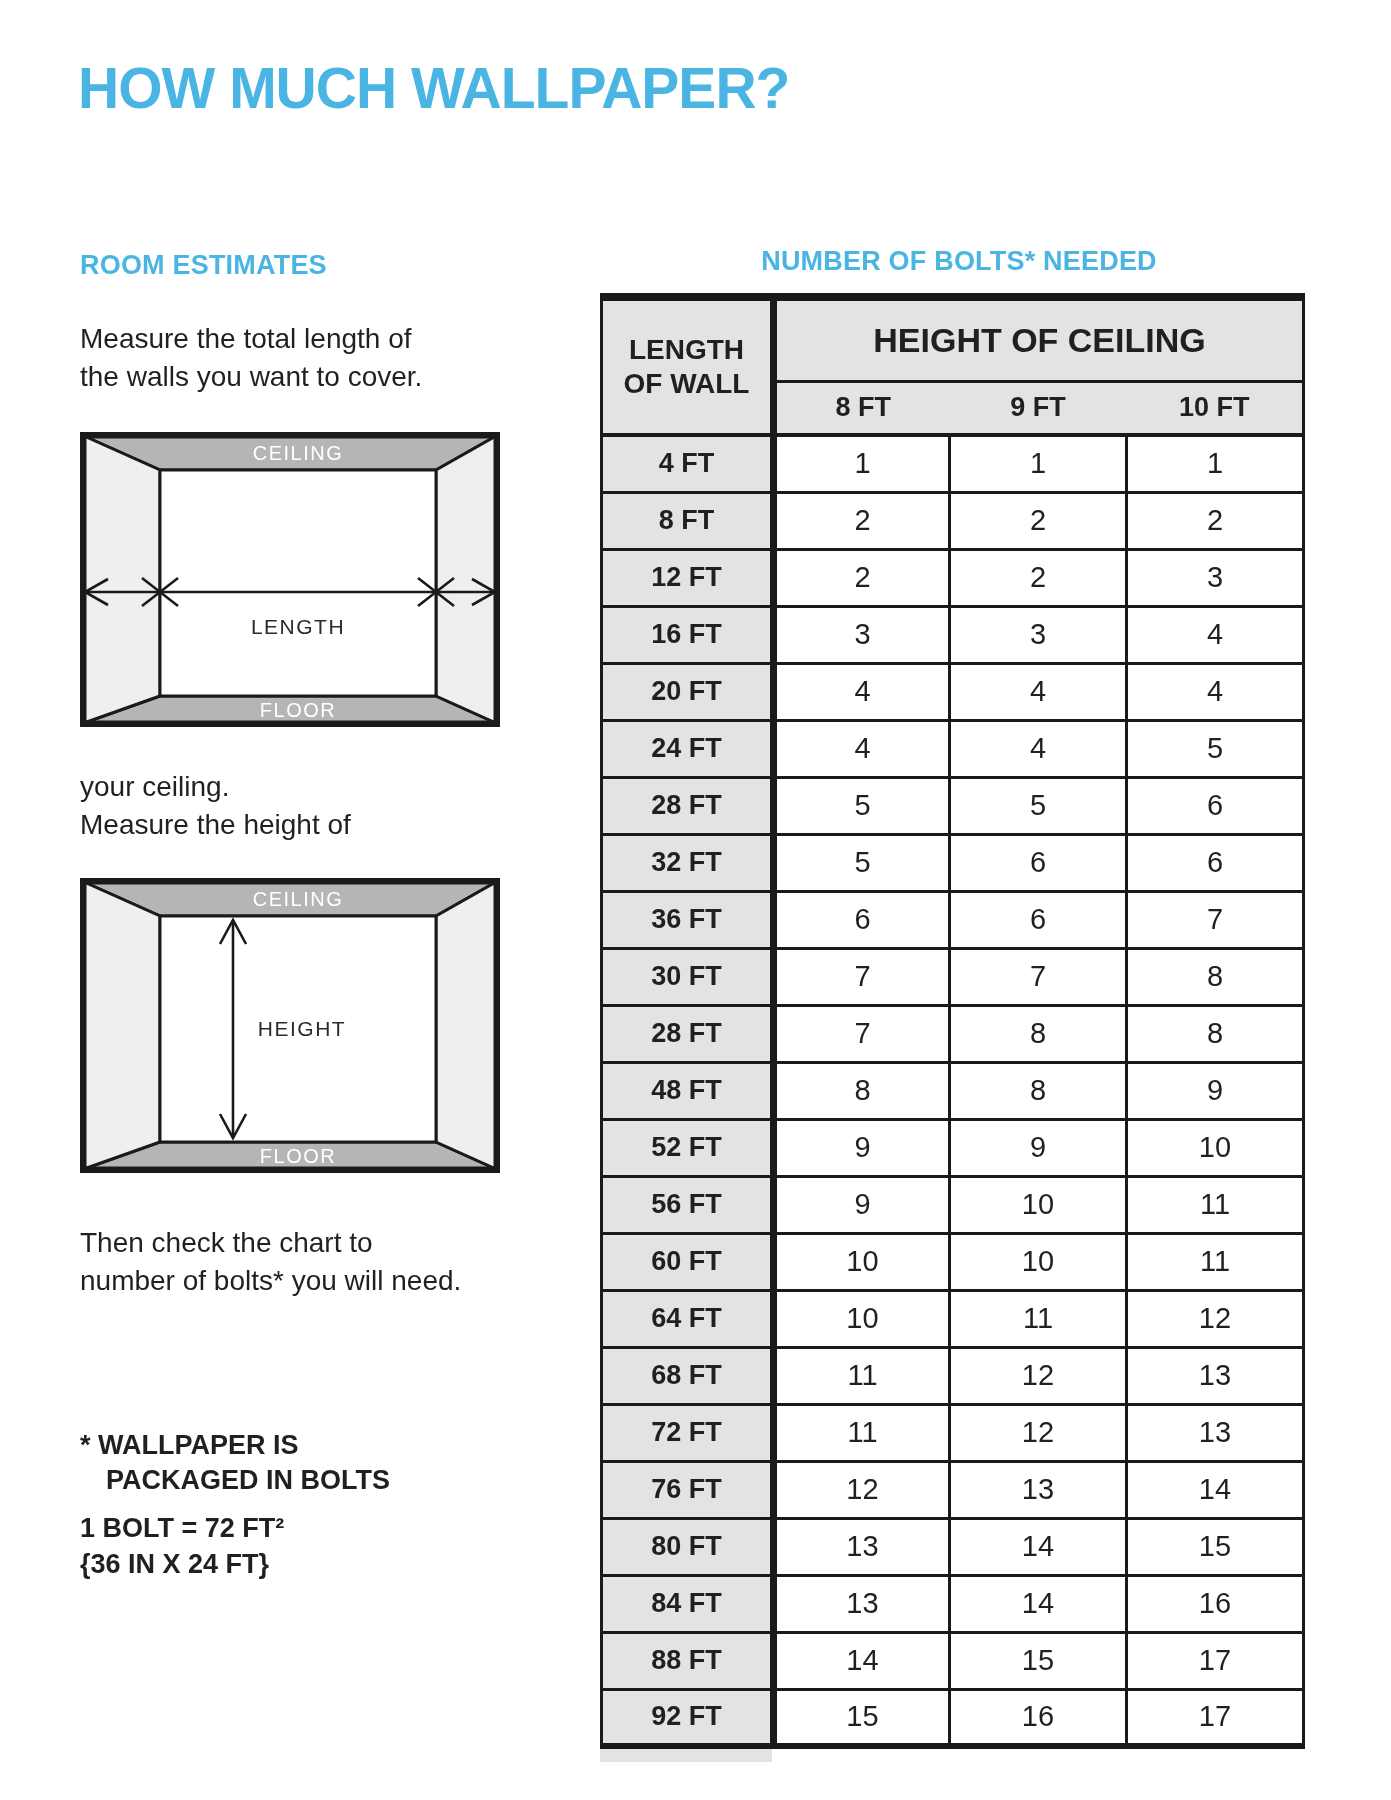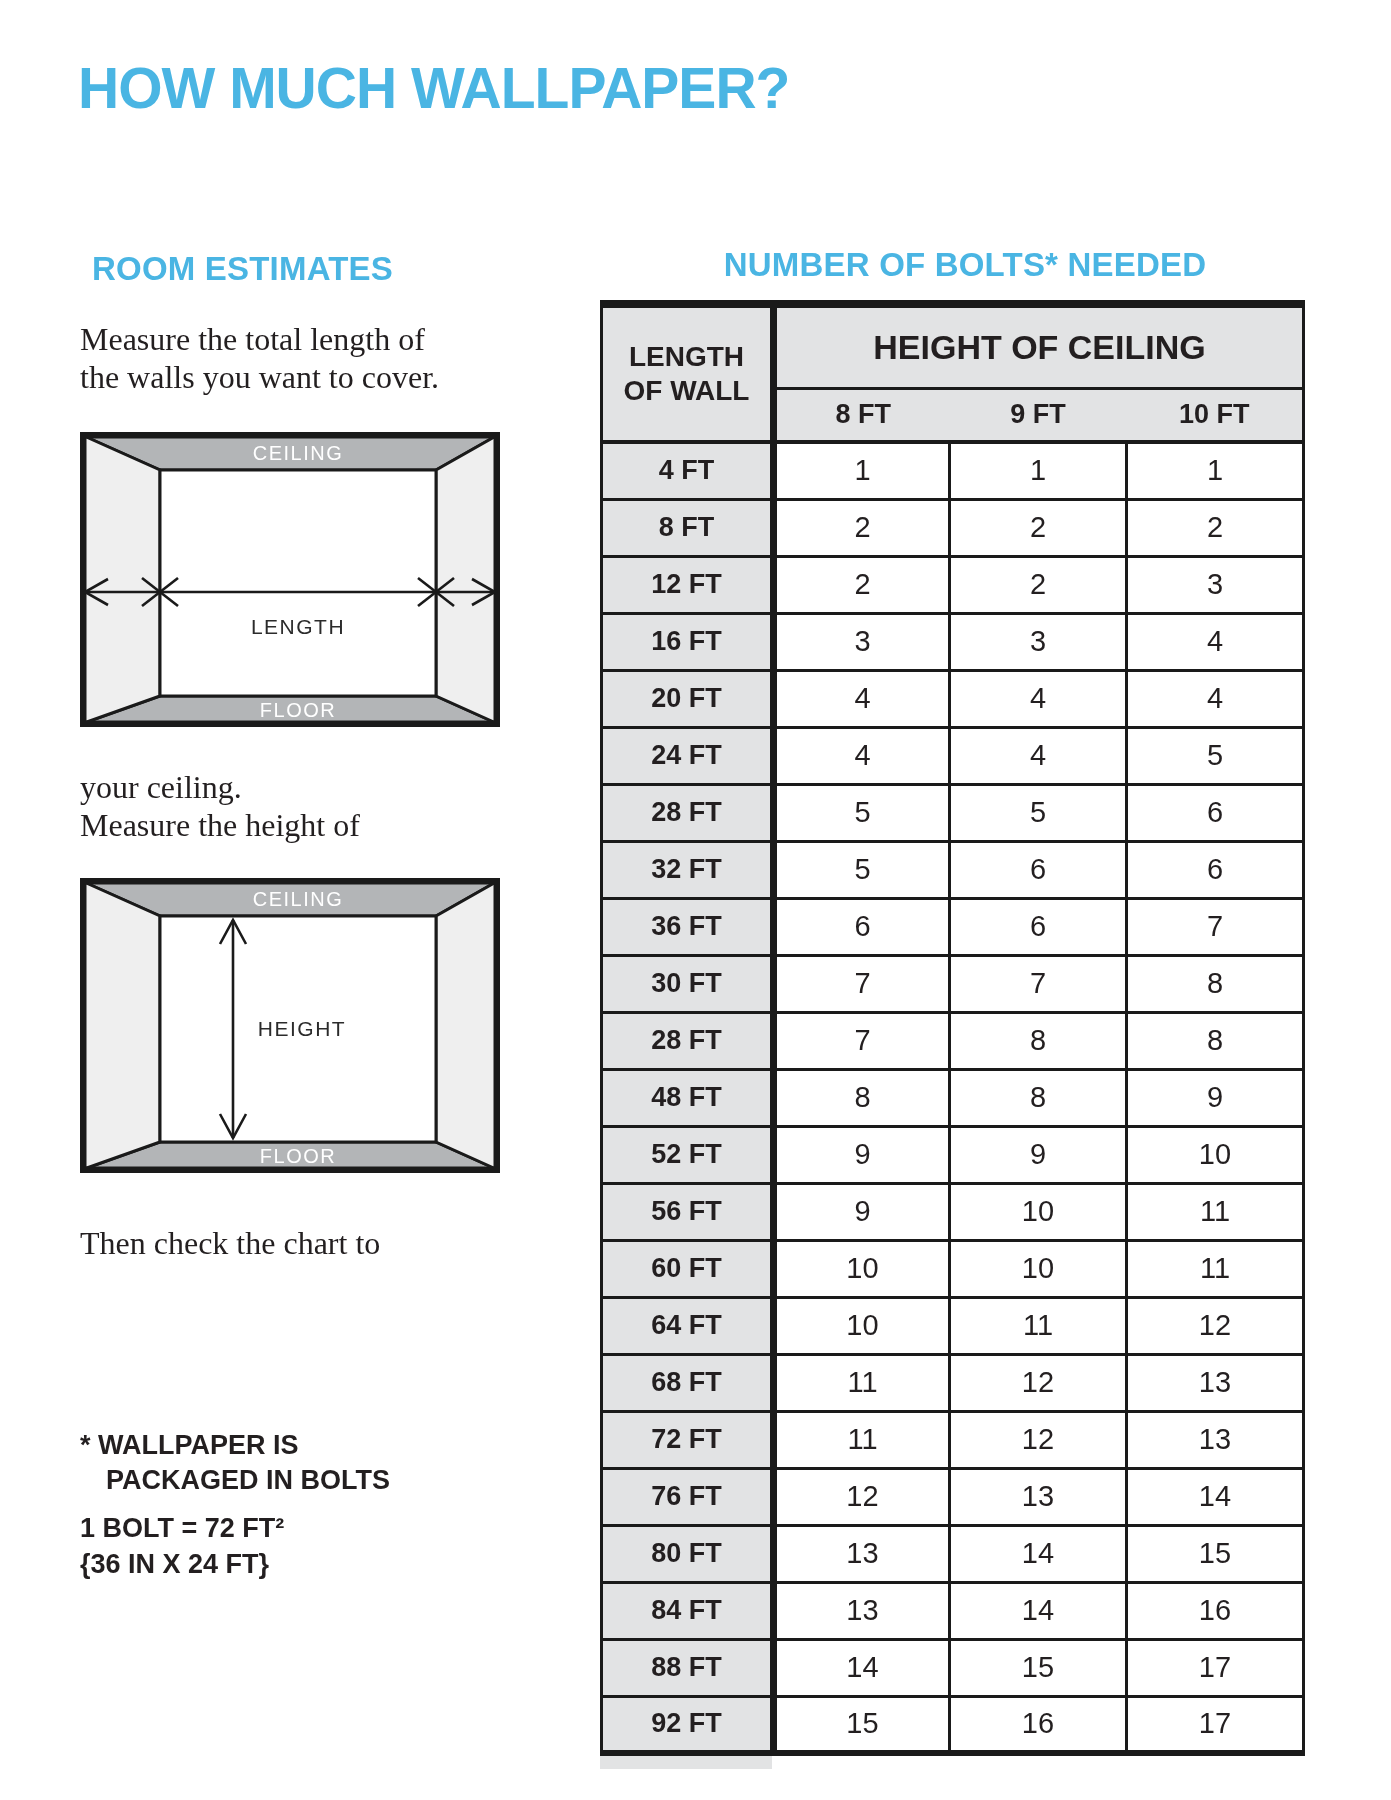--- a/index.html
+++ b/index.html
@@ -11,24 +11,24 @@
     --line:#1a1a1a;
   }
   *{margin:0;padding:0;box-sizing:border-box;}
   html,body{background:#ffffff;}
   body{font-family:"Liberation Sans","DejaVu Sans",sans-serif;color:var(--ink);}
   #page{position:relative;width:1391px;height:1800px;background:#fff;overflow:hidden;}
 
   .title{position:absolute;left:78px;top:55px;font-size:57px;font-weight:bold;
          color:var(--accent);letter-spacing:-1px;white-space:nowrap;}
 
-  .sec-head{position:absolute;font-size:33px;font-weight:bold;color:var(--accent);letter-spacing:0.2px;margin-left:12px;}
+  .sec-head{position:absolute;font-size:27px;font-weight:bold;color:var(--accent);letter-spacing:0.2px;}
   .room-head{left:80px;top:250px;}
 
-  .para{position:absolute;font-size:32px;line-height:38px;color:var(--ink);font-family:Liberation Serif, serif;}
+  .para{position:absolute;font-size:28px;line-height:38px;color:var(--ink);}
   .p1{left:80px;top:320px;}
   .p2{left:80px;top:768px;}
   .p3{left:80px;top:1224px;}
 
   .diagram{position:absolute;width:420px;height:295px;}
   .d1{left:80px;top:432px;}
   .d2{left:80px;top:878px;}
 
   .band{fill:var(--band-gray);stroke:var(--line);stroke-width:3;}
   .wall{fill:var(--wall-gray);stroke:var(--line);stroke-width:3;}
@@ -113,20 +113,21 @@
       <path class="dim" d="M140,66 L153,42 L166,66"></path>
       <path class="dim" d="M140,236 L153,260 L166,236"></path>
     </g>
     <text class="band-label" x="218" y="28" text-anchor="middle">CEILING</text>
     <text class="band-label" x="218" y="285" text-anchor="middle">FLOOR</text>
     <text class="dim-label" x="222" y="158" text-anchor="middle">HEIGHT</text>
   </svg>
 
   <div class="para p3">
     <div>Then check the chart to</div>
+    <div>number of bolts* you will need.</div>
   </div>
 
   <div class="footnote">
     <div>* WALLPAPER IS</div>
     <div class="indent">PACKAGED IN BOLTS</div>
   </div>
 
   <div class="boltinfo">
     <div>1 BOLT = 72 FT²</div>
     <div>{36 IN X 24 FT}</div>

